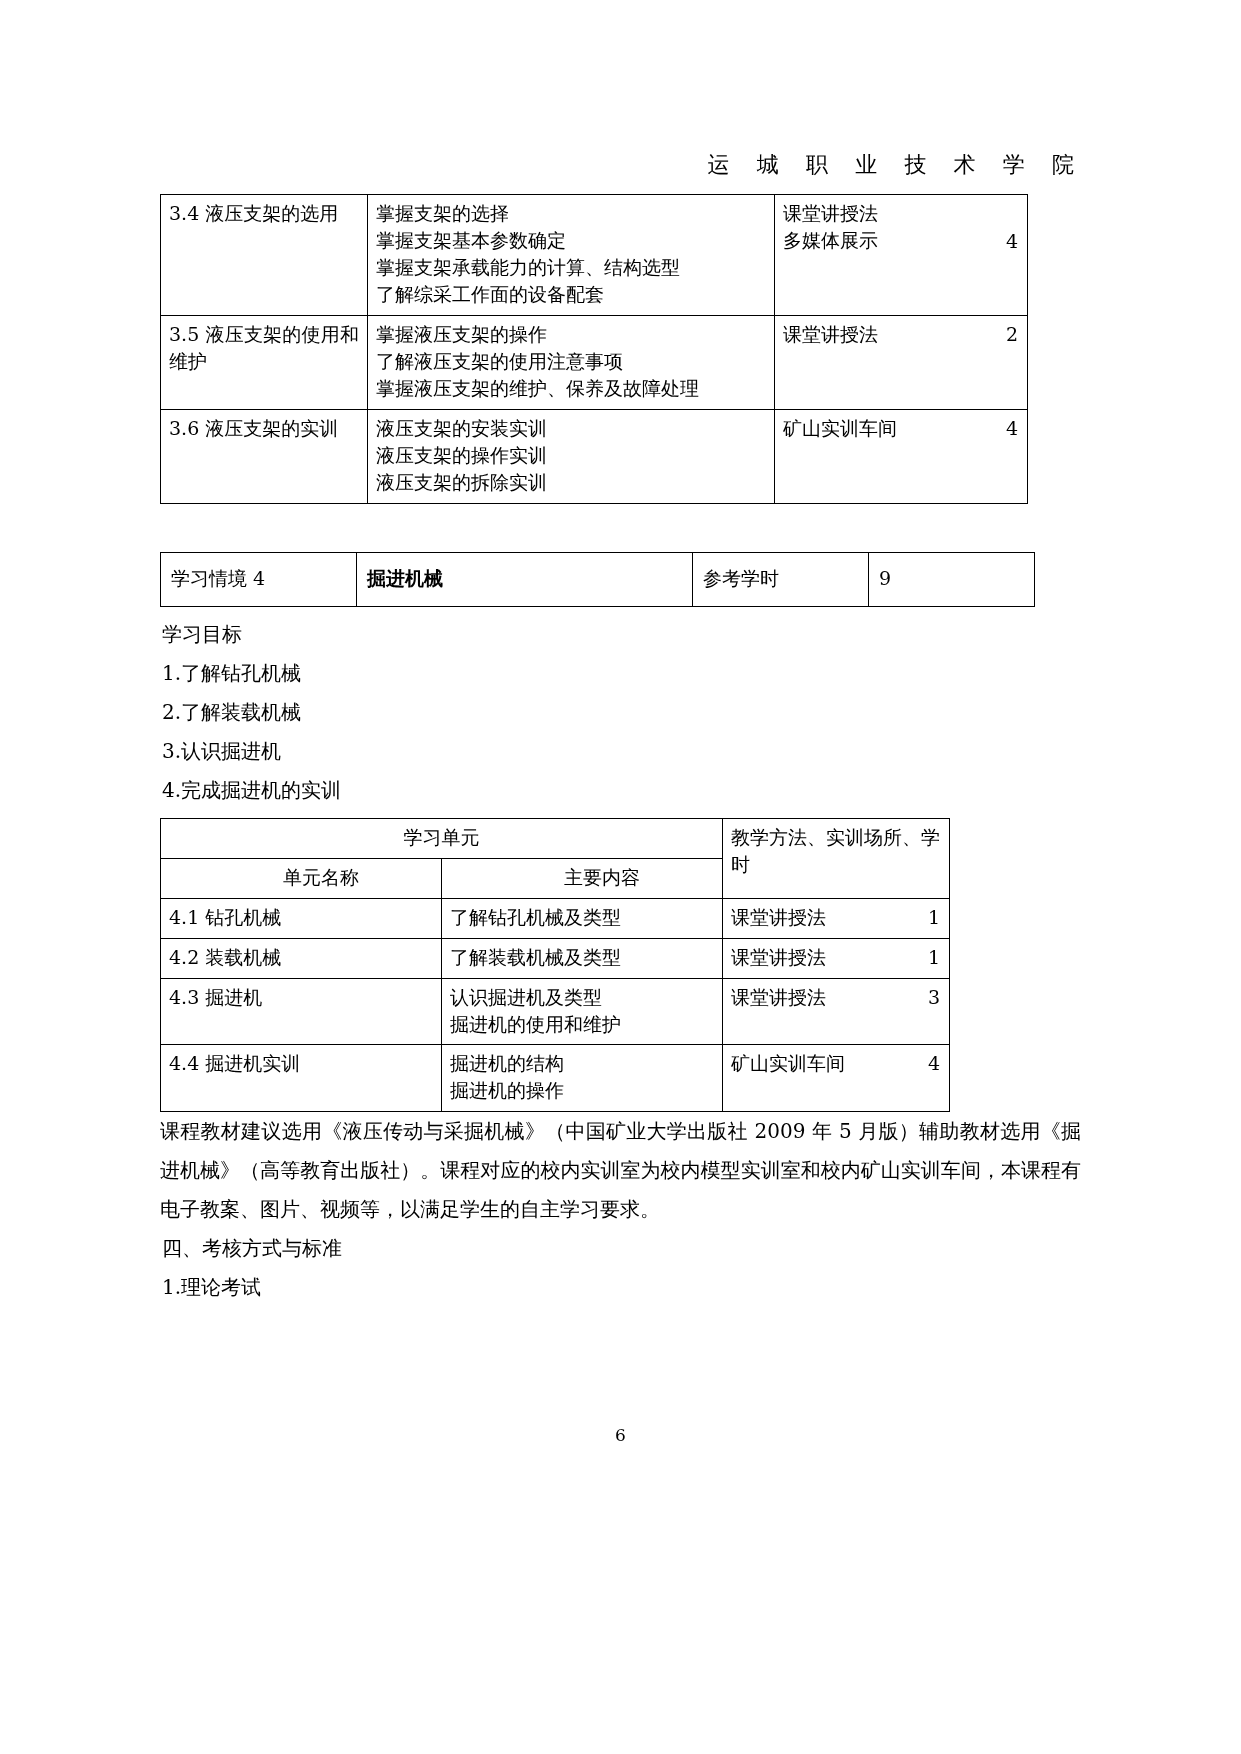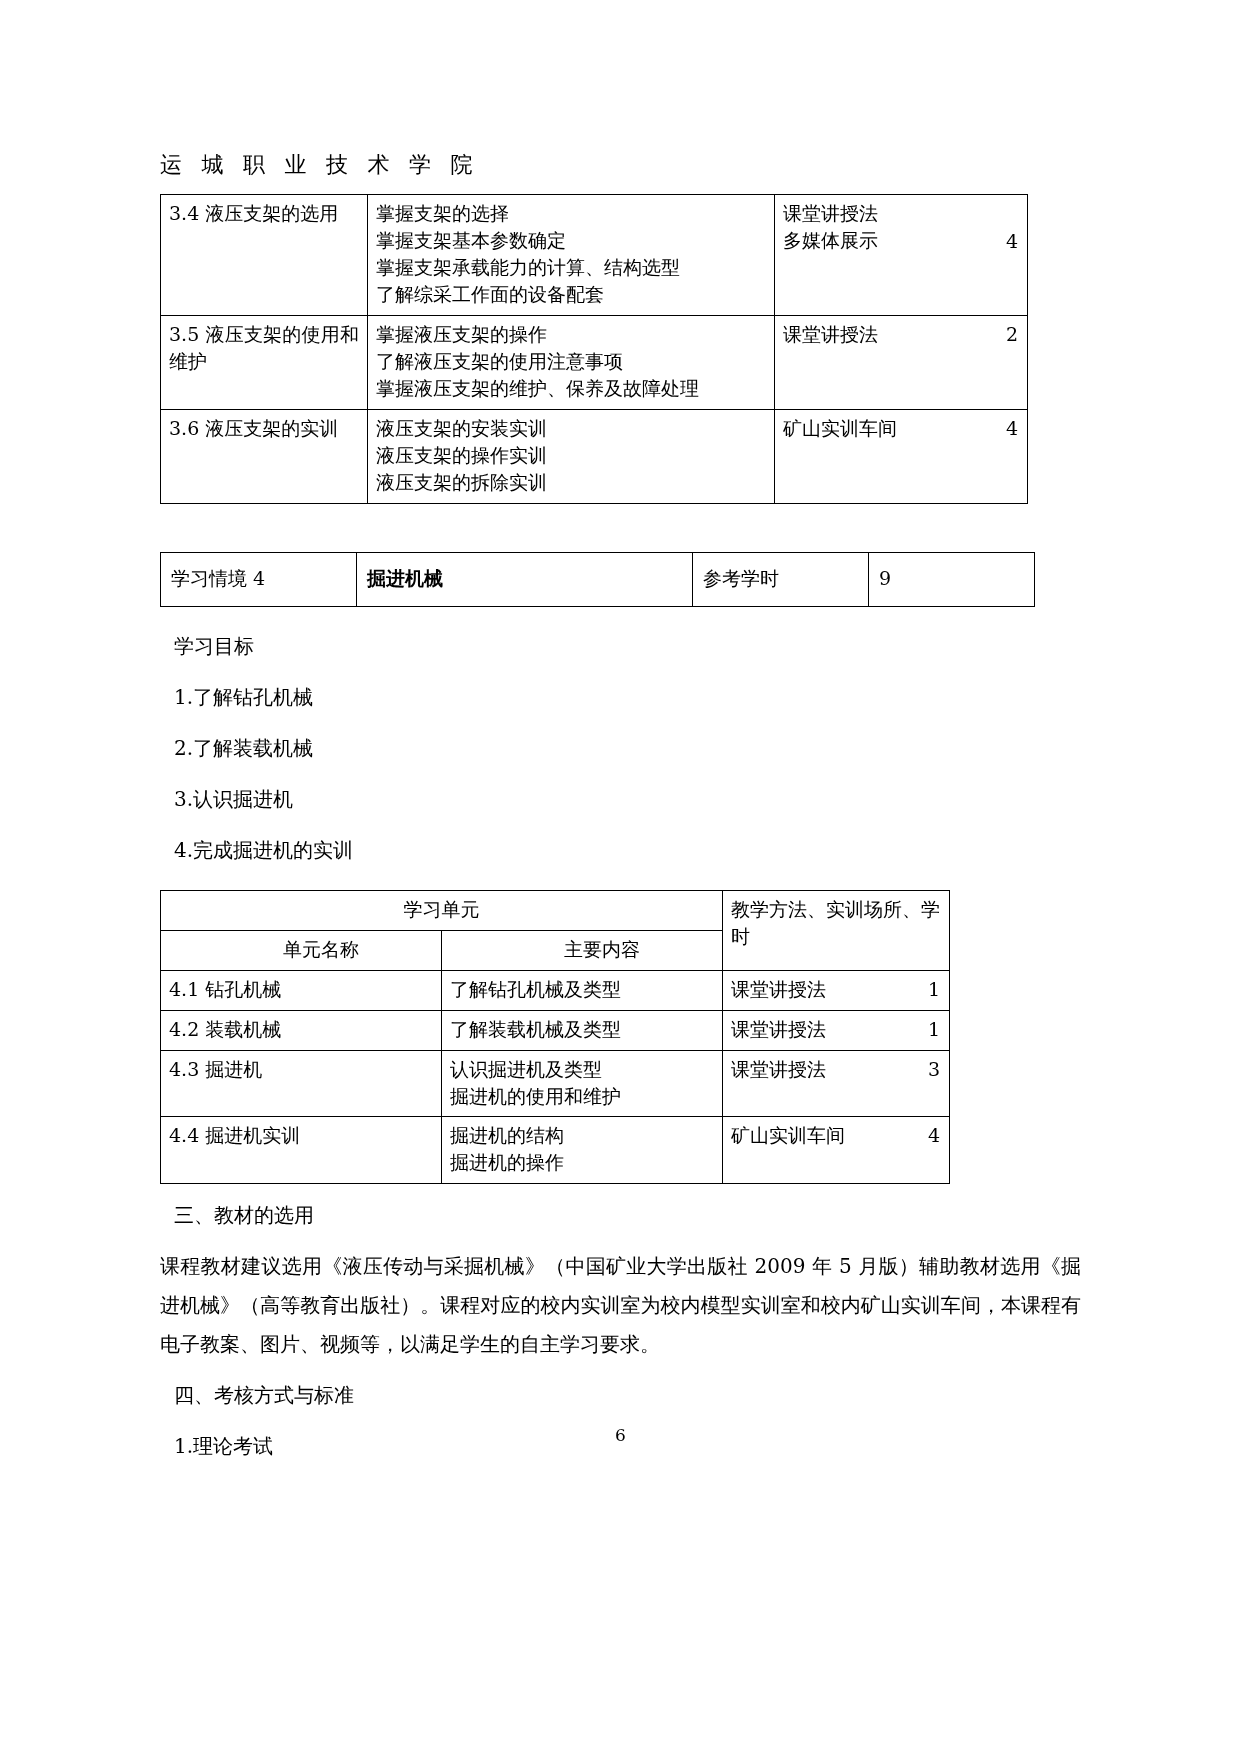--- a/index.html
+++ b/index.html
@@ -16,25 +16,25 @@
   }
   .page {
     position: absolute;
     left: 0; top: 0;
     width: 1241px;
     height: 1754px;
     box-sizing: border-box;
     padding: 150px 160px 0 160px;
   }
   .doc-header {
-    text-align: left;
+    text-align: right;
     font-size: 22px;
     letter-spacing: 7px;
     margin: 0 0 14px 0;
-    font-family: Liberation Serif, serif;
+    font-family: Liberation Mono, monospace;
   }
   table {
     border-collapse: collapse;
     width: 790px;
     table-layout: fixed;
   }
   table.t1 { width: 790px; }
   td {
     border: 1px solid #000;
     vertical-align: top;
@@ -83,21 +83,21 @@
     vertical-align: middle;
   }
   .s-a { width: 175px; }
   .s-b { width: 315px; font-weight: bold; }
   .s-c { width: 155px; }
   .s-d { width: 145px; }
 
   .para {
     font-size: 20px;
     line-height: 1.95;
-    margin: 12px;
+    margin: 0;
     padding: 0 0 0 2px;
   }
   .body-text {
     font-size: 20px;
     line-height: 1.95;
     margin: 0;
     text-align: justify;
     text-justify: inter-ideograph;
   }
   .u-head {
@@ -243,19 +243,18 @@
           <span class="spread">掘进机的操作</span>
         </td>
         <td class="c-meth meth-cell">
           <span class="spread">矿山实训车间</span>
           <span class="hours">4</span>
         </td>
       </tr>
     </tbody>
   </table>
 
-  <p class="para">三、教材的选用</p>
   <p class="body-text">课程教材建议选用《液压传动与采掘机械》（中国矿业大学出版社 2009 年 5 月版）辅助教材选用《掘进机械》（高等教育出版社）。课程对应的校内实训室为校内模型实训室和校内矿山实训车间，本课程有电子教案、图片、视频等，以满足学生的自主学习要求。</p>
   <p class="para">四、考核方式与标准</p>
   <p class="para">1.理论考试</p>
 
   <div class="pagenum">6</div>
 </div>
 
 </body></html>

